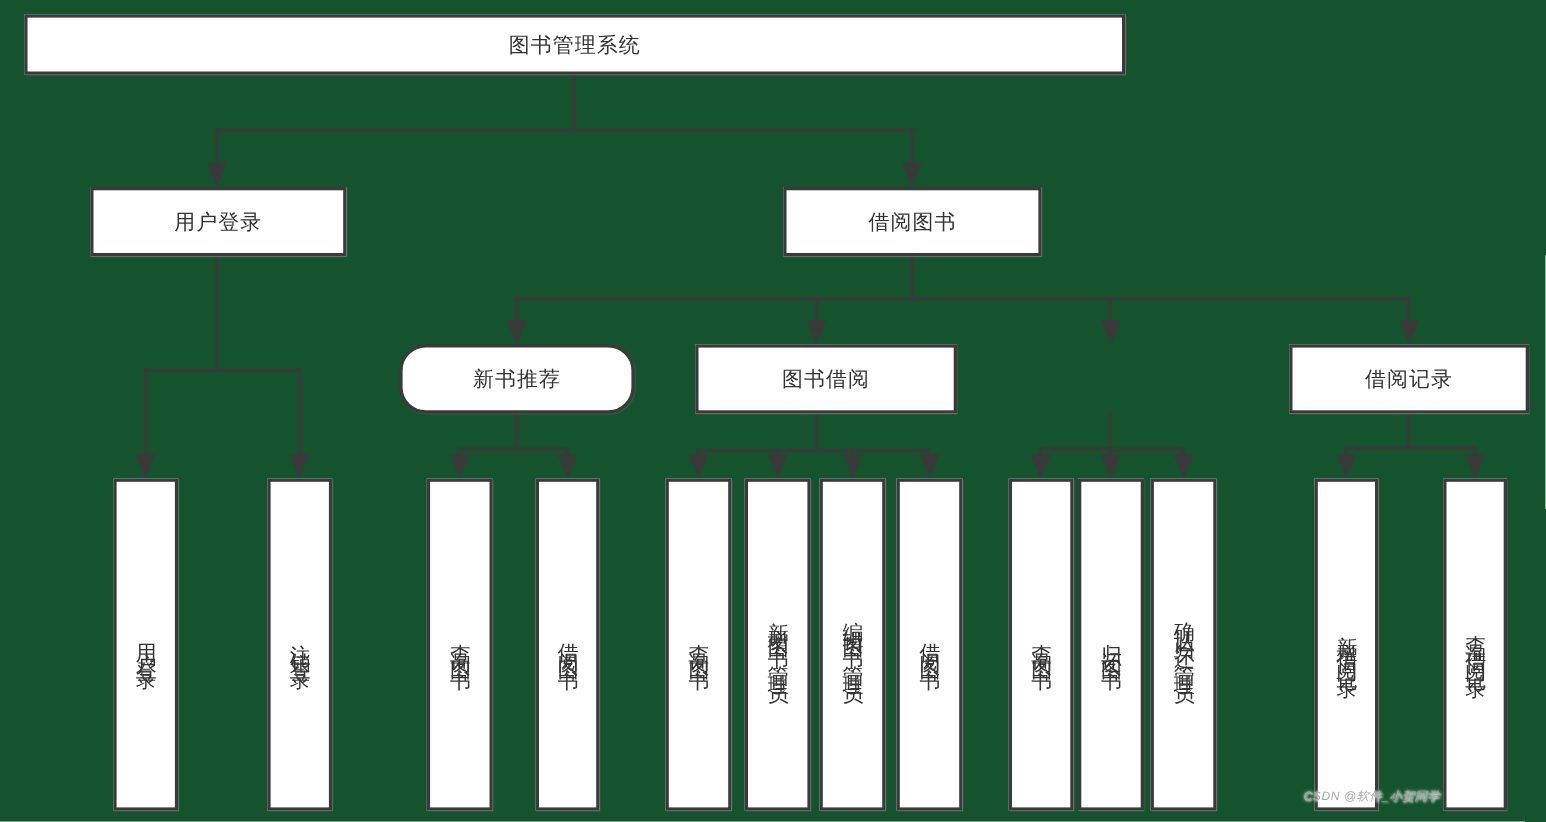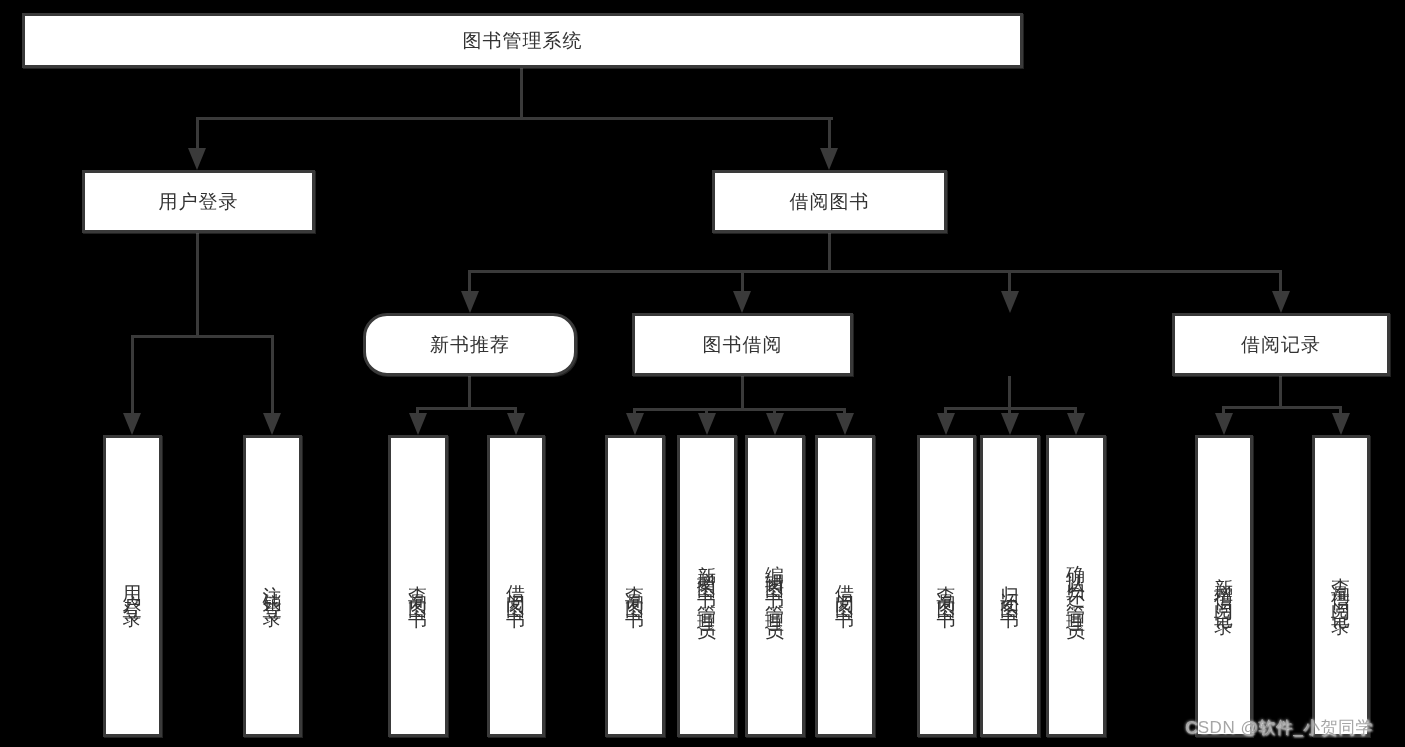--- a/index.html
+++ b/index.html
@@ -1,20 +1,20 @@
 <!DOCTYPE html>
 <html><head>
 <meta charset="utf-8">
 <style>
   * { margin:0; padding:0; box-sizing:border-box; }
   html,body { background:#ffffff; }
   #stage {
     position:relative;
     width:1405px; height:747px;
-    background:#000000;
+    background:#14532d;
     font-family:"Liberation Sans", sans-serif;
     overflow:hidden;
   }
   .node {
     position:absolute;
     background:#ffffff;
     border:3px solid #3a3a3a;
     display:flex;
     align-items:center;
     justify-content:center;
@@ -47,26 +47,27 @@
     position:absolute;
     width:0; height:0;
     border-left:9px solid transparent;
     border-right:9px solid transparent;
     border-top:22px solid #3a3a3a;
     z-index:1;
   }
   #watermark {
     position:absolute;
     left:1185px; top:716px;
-    font-size:17px;
+    font-size:11px;
     color:#a6a6a6;
     letter-spacing:0.5px;
     z-index:10;
     text-shadow:0 0 3px #ffffff, 1px 1px 2px #ffffff;
     white-space:nowrap;
+    font-style:italic;
   }
 </style>
 </head>
 <body>
 
 <div id="stage">
 
   <div class="vl" style="left:520px; top:68px;  height:52px;"></div>
   <div class="hl" style="left:196px; top:117px; width:637px;"></div>
   <div class="vl" style="left:196px; top:117px; height:36px;"></div>
@@ -125,21 +126,21 @@
   <div class="vl" style="left:1339px; top:406px; height:11px;"></div>
   <div class="arrow" style="left:1215px; top:413px;"></div>
   <div class="arrow" style="left:1332px; top:413px;"></div>
 
   <div class="node" style="left:22px; top:13px; width:1001px; height:55px;">图书管理系统</div>
 
   <div class="node" style="left:82px; top:170px; width:233px; height:63px;">用户登录</div>
   <div class="node" style="left:712px; top:170px; width:235px; height:63px;">借阅图书</div>
 
   <div class="node" style="left:363px; top:313px; width:214px; height:63px;border-radius:24px;">新书推荐</div>
-  <div class="node" style="left:632px; top:313px; width:221px; height:63px;">图书借阅</div>
+  <div class="node" style="left:632px; top:313px; width:238px; height:63px;">图书借阅</div>
   <div class="node" style="left:1172px; top:313px; width:218px; height:63px;">借阅记录</div>
 
   <div class="node leaf" style="left:103px; width:59px;">
     <span class="vtxt">用户登录</span>
   </div>
   <div class="node leaf" style="left:243px; width:59px;">
     <span class="vtxt">注销登录</span>
   </div>
 
   <div class="node leaf" style="left:388px; width:60px;">

